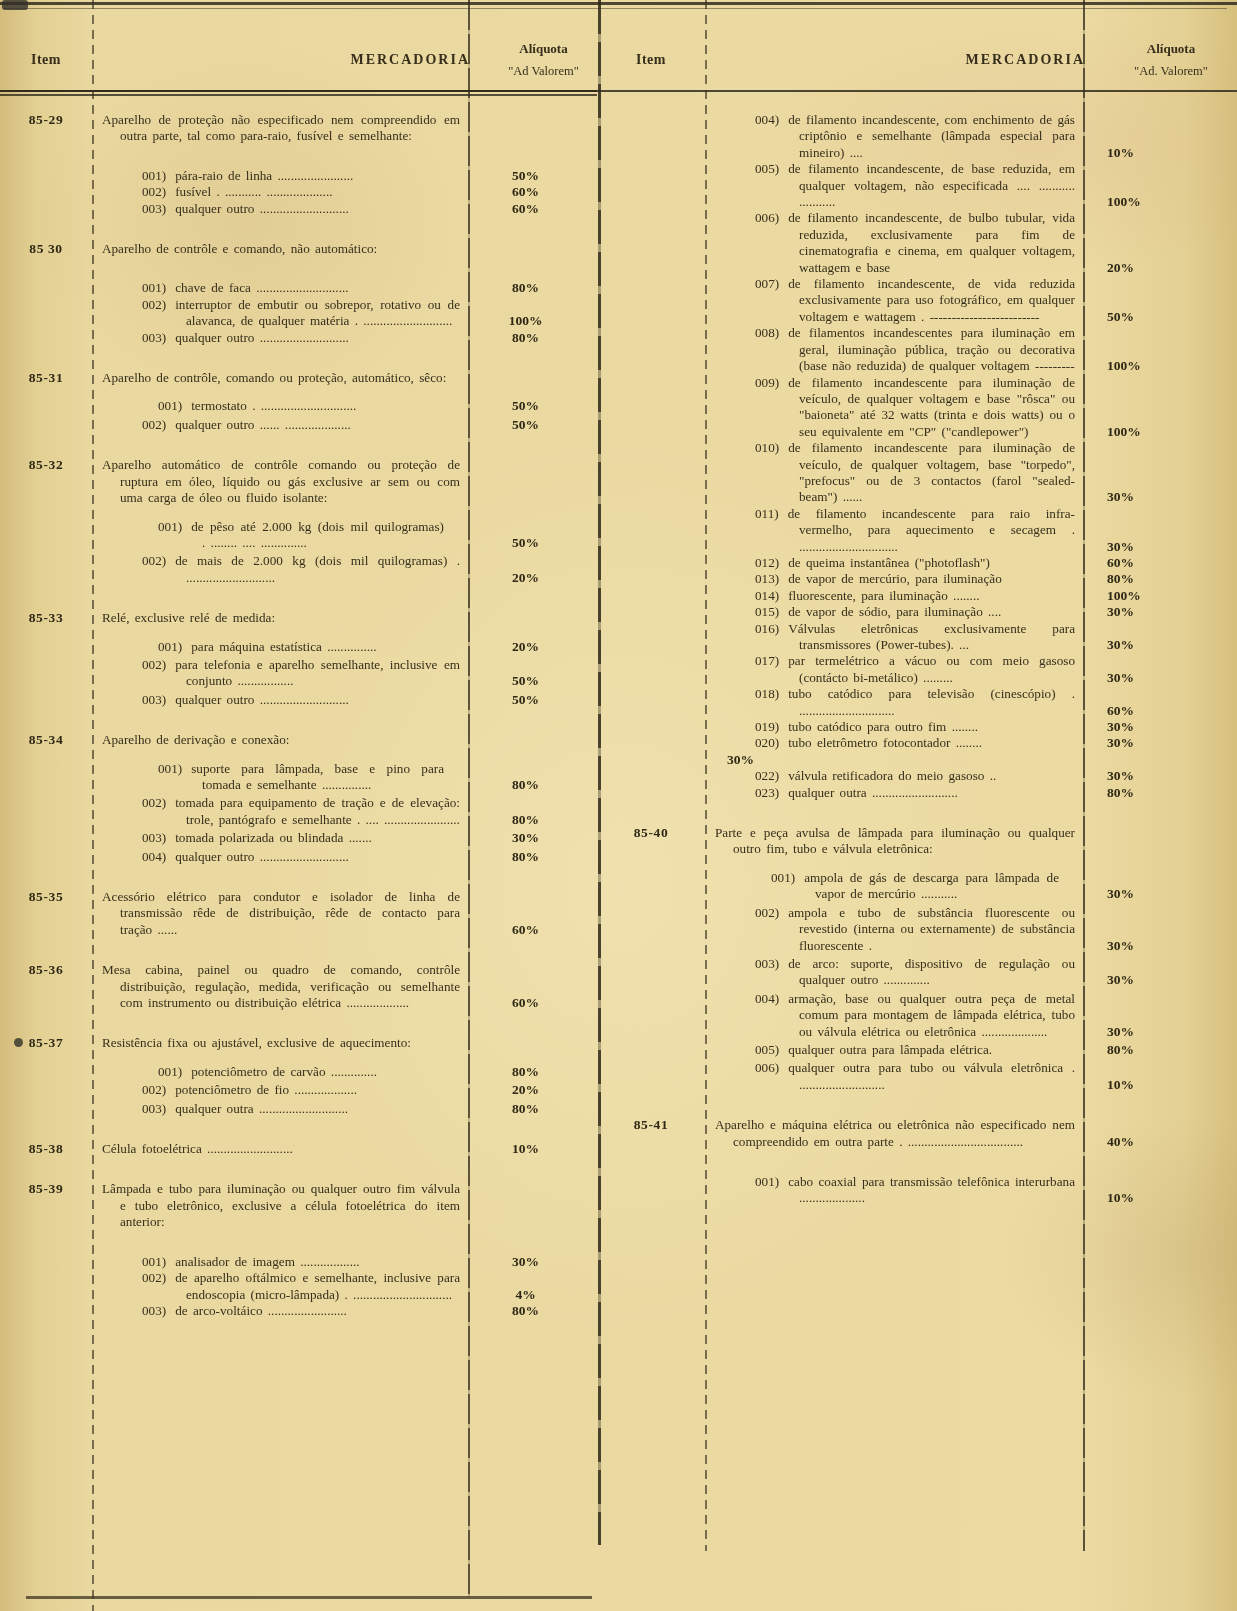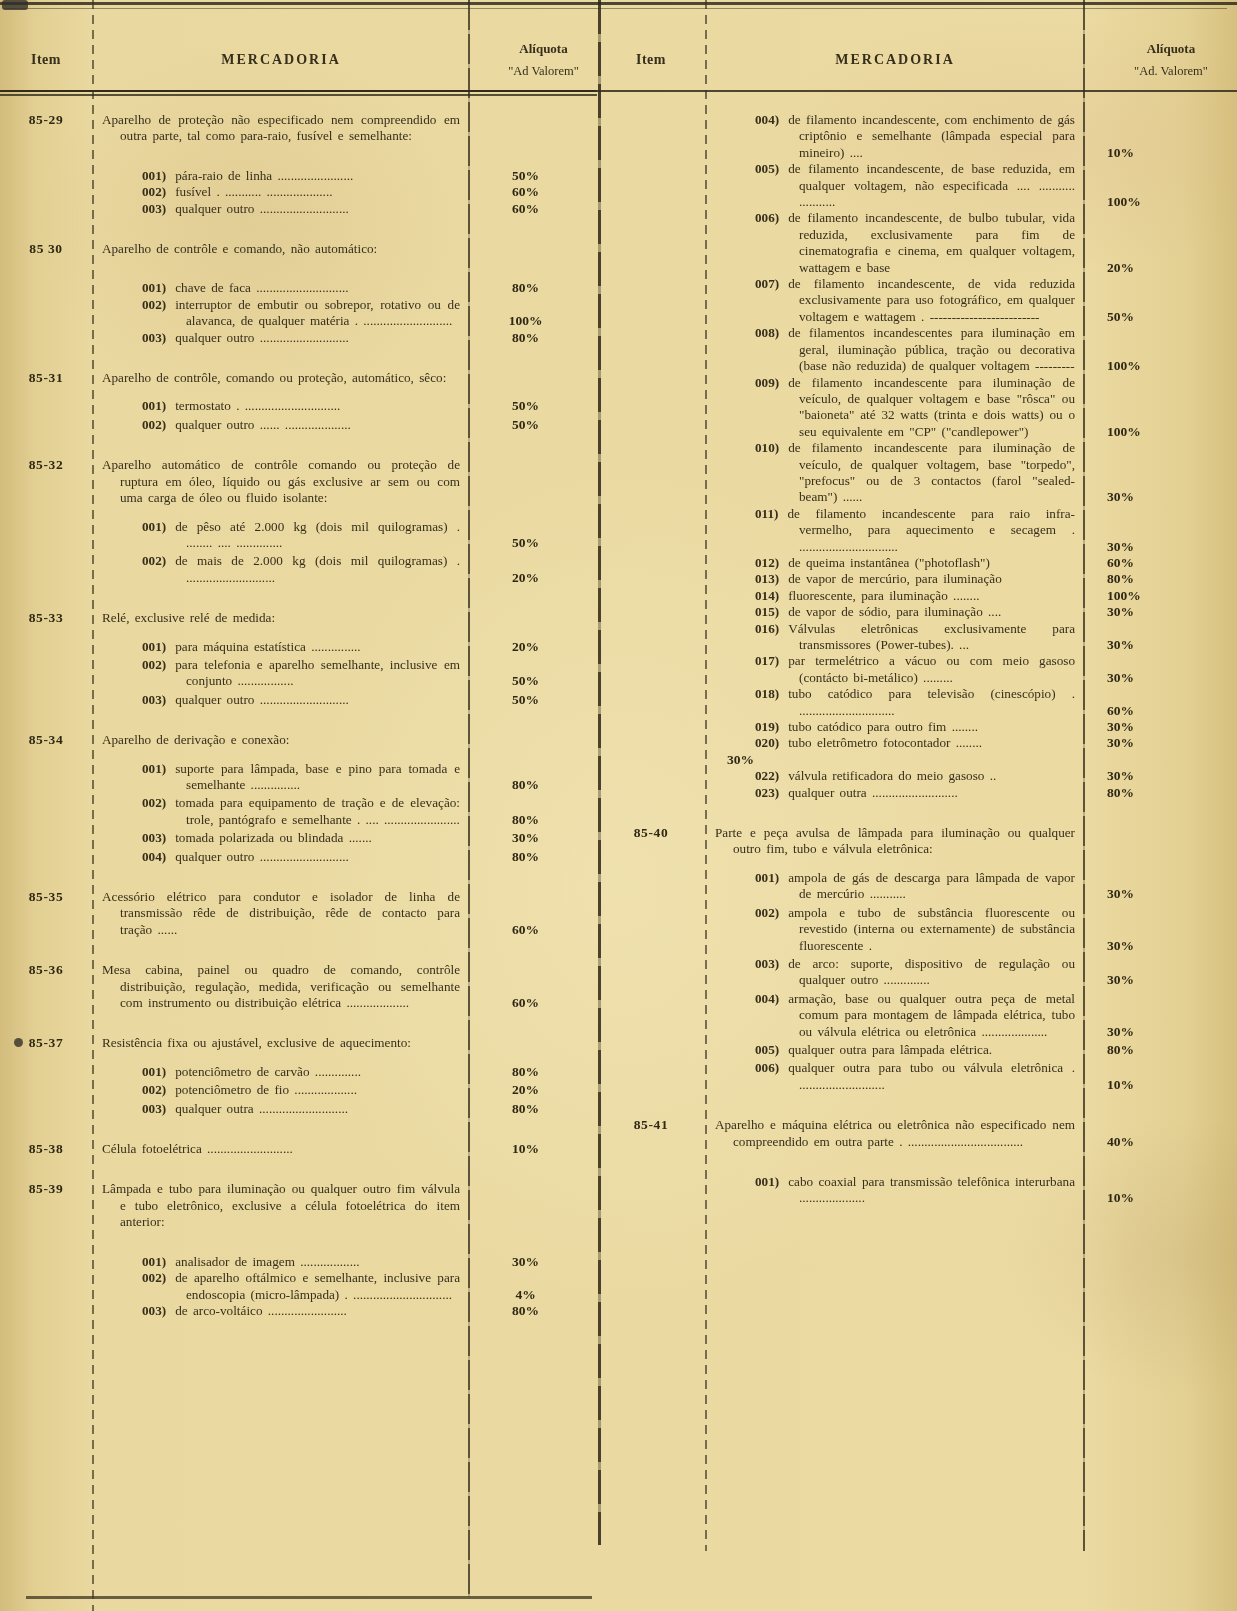--- a/index.html
+++ b/index.html
@@ -33,42 +33,42 @@
     background:repeating-linear-gradient(180deg, rgba(58,50,32,.65) 0 9px, transparent 9px 15px);}
   .solid-rule{right:var(--c3);
     background:repeating-linear-gradient(180deg, rgba(52,45,28,.78) 0 30px, rgba(52,45,28,.25) 30px 34px);}
   .half.left .solid-rule{bottom:14px;}
   .half.right .dash-rule{bottom:60px;}
   .half.right .solid-rule{bottom:60px;}
 
   .thead{position:absolute;top:0;left:0;right:0;height:120px;
     display:grid;grid-template-columns:var(--c1) 1fr var(--c3);}
   .th-item{align-self:center;text-align:center;font-weight:700;font-size:14px;letter-spacing:.5px;}
-  .th-merc{align-self:center;text-align:center;font-weight:700;font-size:14px;letter-spacing:2px;}
+  .th-merc{align-self:center;text-align:right;font-weight:700;font-size:14px;letter-spacing:2px;}
   .th-aliq{align-self:center;text-align:center;font-size:13px;line-height:22px;font-weight:700;padding-left:20px;}
   .th-aliq .sub{font-weight:400;font-size:12.5px;}
   .header-rule{position:absolute;top:90px;left:0;right:0;height:6px;
     background:linear-gradient(180deg,#322c1d 0 2.5px, transparent 2.5px 4px, rgba(50,44,29,.8) 4px 6px);}
   .half.right .header-rule{background:linear-gradient(180deg,rgba(50,44,29,.85) 0 2px, transparent 2px 6px);}
 
   .table-body{position:absolute;top:112px;left:0;right:0;font-size:13.2px;line-height:16.4px;}
 
   .row{display:grid;grid-template-columns:var(--c1) 1fr var(--c3);}
   .cell-item{align-self:start;text-align:center;font-weight:700;font-size:13.5px;letter-spacing:.6px;color:#2e2815;}
   .cell-desc{padding-left:8px;padding-right:10px;text-align:justify;word-spacing:2px;}
   .heading-row .cell-desc{padding-left:10px;text-indent:-10px;padding-left:28px;text-indent:-18px;}
   .sub-desc{margin-left:50px;padding-left:44px;text-indent:-44px;}
-  .sub-desc .code{margin-right:9px;font-weight:bold;}
+  .sub-desc .code{margin-right:9px;}
   .cell-rate{align-self:end;font-weight:700;font-size:13.5px;color:#2e2815;white-space:nowrap;}
   .half.left .cell-rate{text-align:center;padding-right:16px;}
   .half.right .cell-rate{text-align:left;padding-left:22px;}
 
   .entry{margin-bottom:24px;}
   .heading-row + .sub-row{margin-top:23px;}
-  .entry.tight .heading-row + .sub-row{margin-top:12px;}
+  .entry.tight .heading-row + .sub-row{margin-top:12px;gap:16px;}
   .sub-row + .sub-row{margin-top:0;}
   .entry.tight .sub-row + .sub-row{margin-top:2px;}
 
   .smudge{position:absolute;background:#32302a;border-radius:50%;opacity:.8;}
 </style>
 </head>
 <body>
 
 <div class="page">
   <div class="top-rule1"></div>

